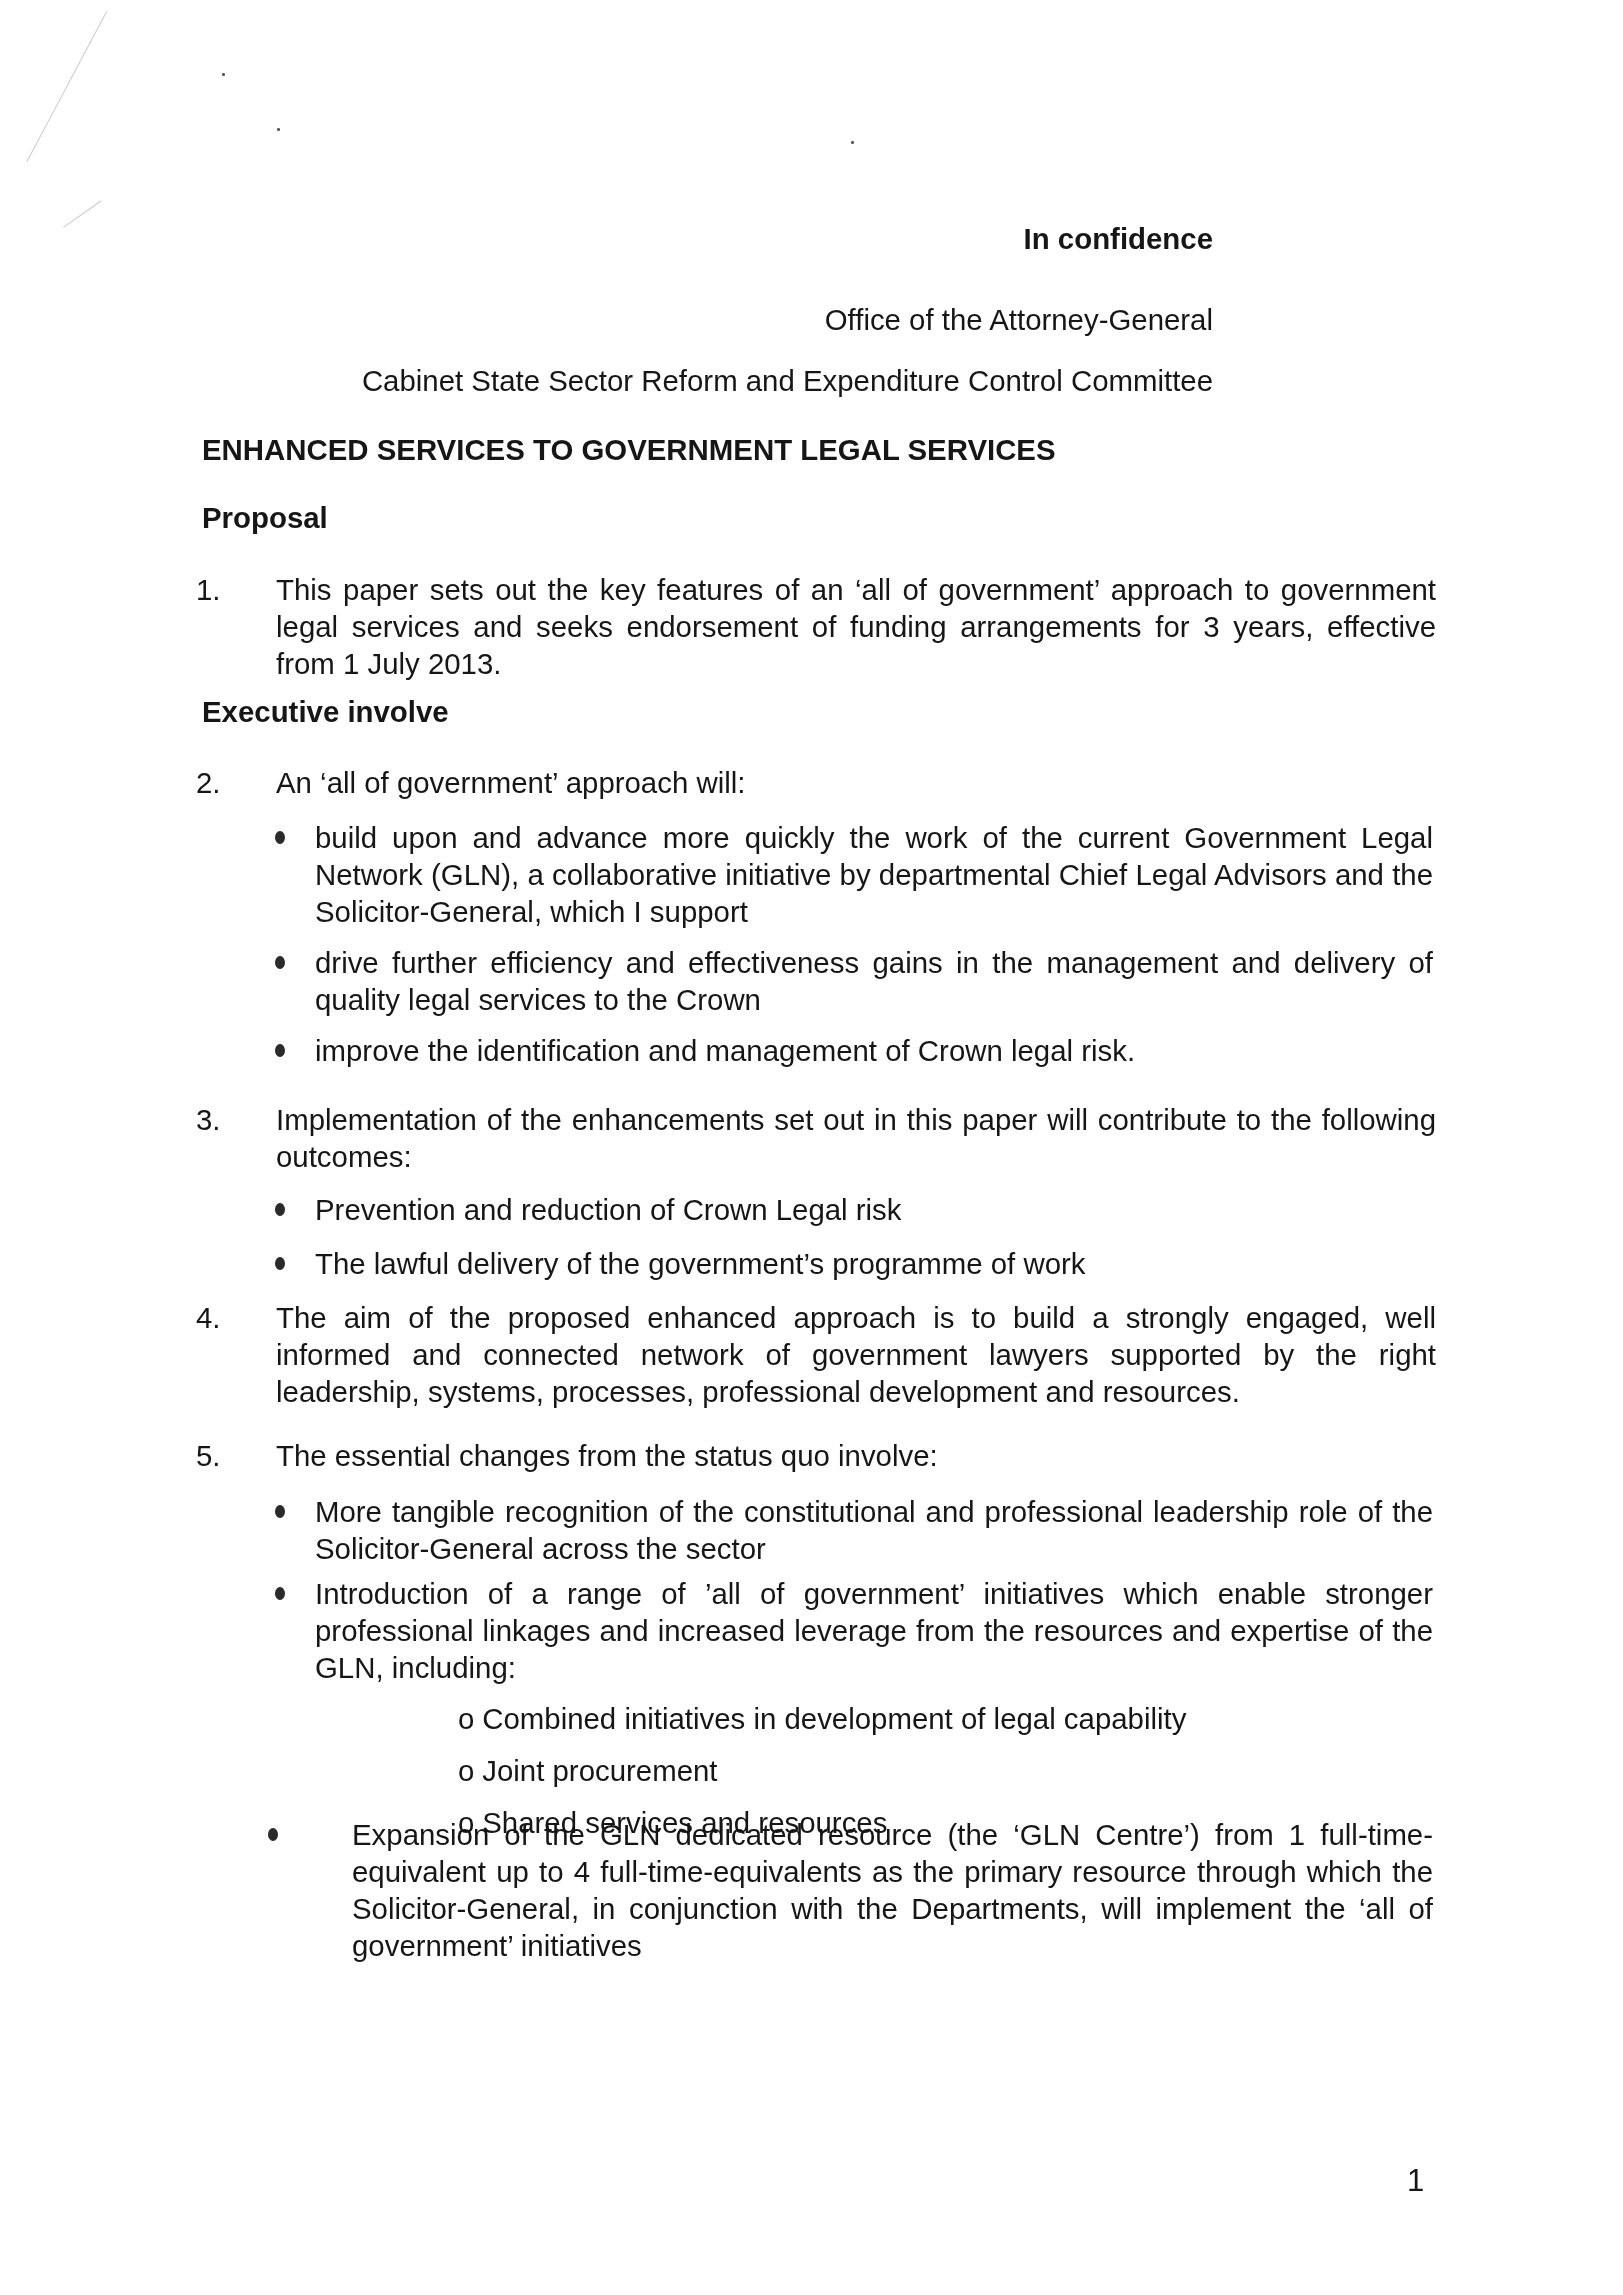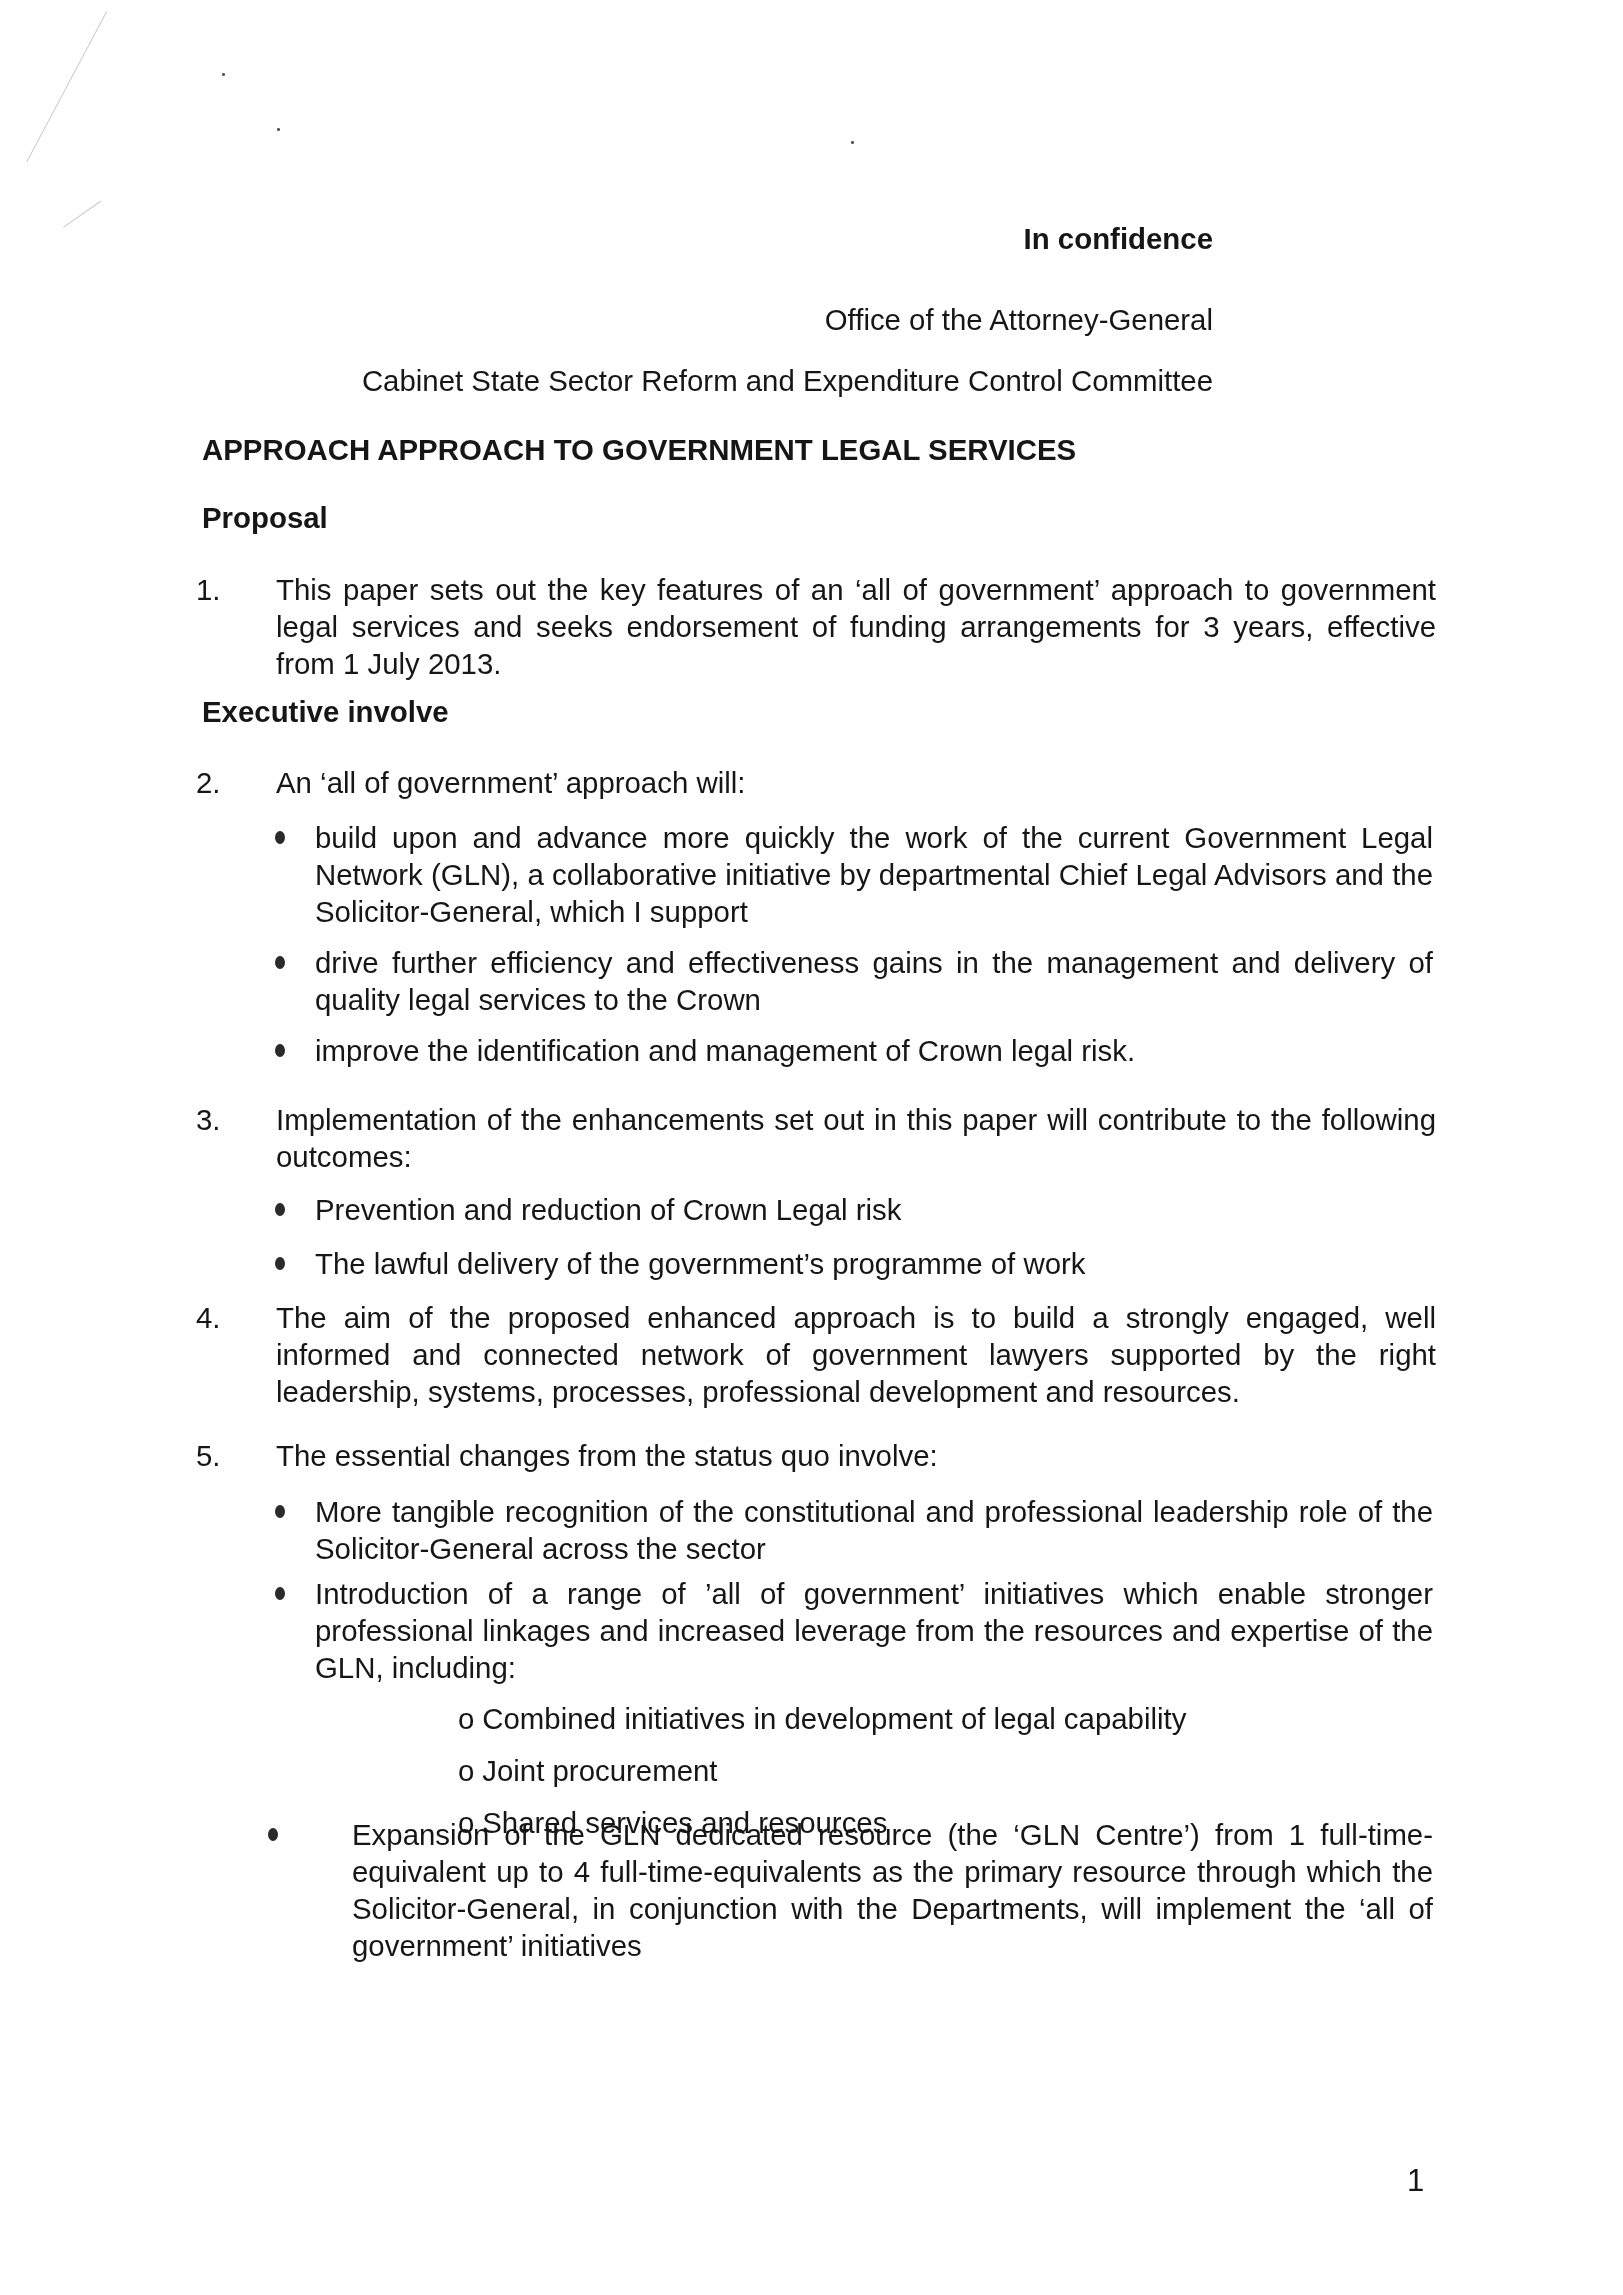--- a/index.html
+++ b/index.html
@@ -31,21 +31,21 @@
   <div class="scan-mark" style="left:107px;top:11.8px;width:170px;height:1.3px;transform:rotate(118deg);"></div>
   <div class="scan-mark" style="left:63px;top:227px;width:46px;height:1.3px;transform:rotate(-35deg);"></div>
   <div class="scan-dot" style="left:222px;top:73px;"></div>
   <div class="scan-dot" style="left:277px;top:128px;"></div>
   <div class="scan-dot" style="left:851px;top:141px;"></div>
 
   <div class="right-line bold" style="top:222px;">In confidence</div>
   <div class="right-line" style="top:288px;margin-top:15px;">Office of the Attorney-General</div>
   <div class="right-line" style="top:364px;">Cabinet State Sector Reform and Expenditure Control Committee</div>
 
-  <div class="heading" style="top:433px;">APPROACH APPROACH TO GOVERNMENT LEGAL SERVICES</div>
+  <div class="heading" style="top:433px;">ENHANCED SERVICES TO GOVERNMENT LEGAL SERVICES</div>
   <div class="heading" style="top:501px;">Proposal</div>
 
   <div class="para" style="top:571px;">
     <span class="num">1.</span>
     <div class="txt">This paper sets out the key features of an ‘all of government’ approach to government legal services and seeks endorsement of funding arrangements for 3 years, effective from 1 July 2013.</div>
   </div>
 
   <div class="heading" style="top:695px;">Executive involve</div>
 
   <div class="para" style="top:764px;">

